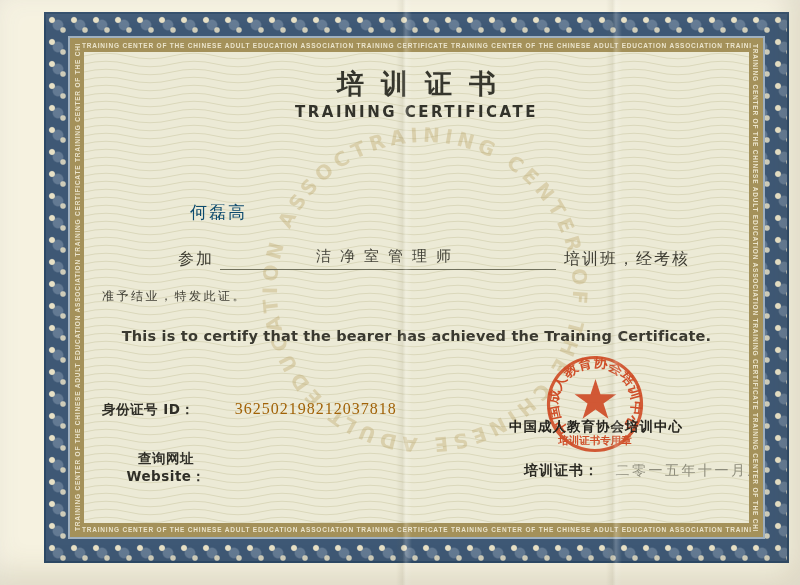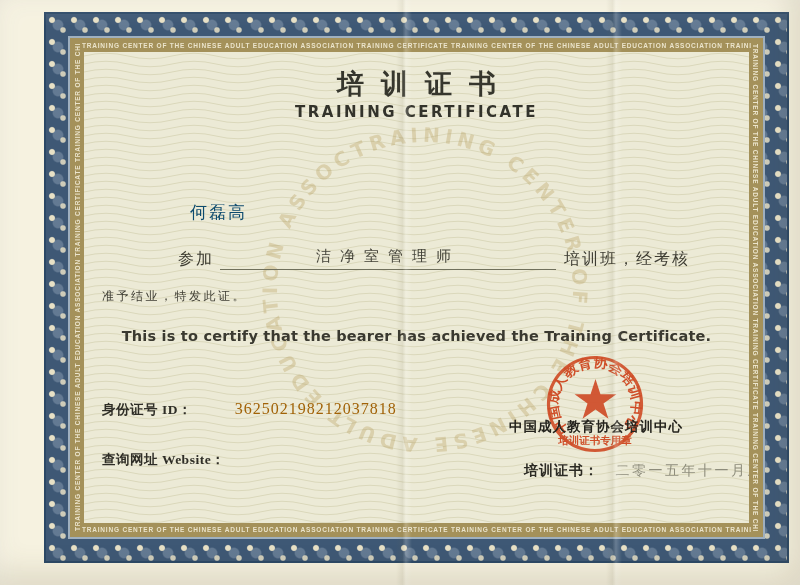--- a/index.html
+++ b/index.html
@@ -62,22 +62,22 @@
     font-size:15px;letter-spacing:9px;color:#45443a;
   }
   .completion{left:18px;top:236px;font-size:12px;letter-spacing:2.5px;color:#3e3d33;}
   .english{
     left:0;right:0;top:276px;text-align:center;
     font-size:14.5px;font-weight:700;letter-spacing:.2px;color:#3a3930;
   }
   .field-row{left:18px;font-size:13.5px;font-weight:700;color:#2f2e27;}
   .field-row.f0{top:348px;}
   .field-row.f1{top:373px;}
-  .field-row.f2{top:398px;}
-  .field-label{display:inline-block;width:128px;letter-spacing:.5px;font-family:Liberation Serif, serif;}
+  .field-row.f2{top:398px;text-align:center;}
+  .field-label{display:inline-block;width:128px;letter-spacing:.5px;}
   .field-value{
     font-family:"Liberation Serif",serif;font-weight:400;
     font-size:16px;color:#a16207;letter-spacing:1px;
   }
   .seal-svg{left:451px;top:292px;width:120px;height:120px;}
   .issuer-name{
     left:401px;top:366px;width:222px;text-align:center;
     font-size:13.5px;font-weight:700;letter-spacing:1px;color:#24231d;z-index:12;
   }
   .date-row{left:440px;top:410px;font-size:14px;white-space:nowrap;}

